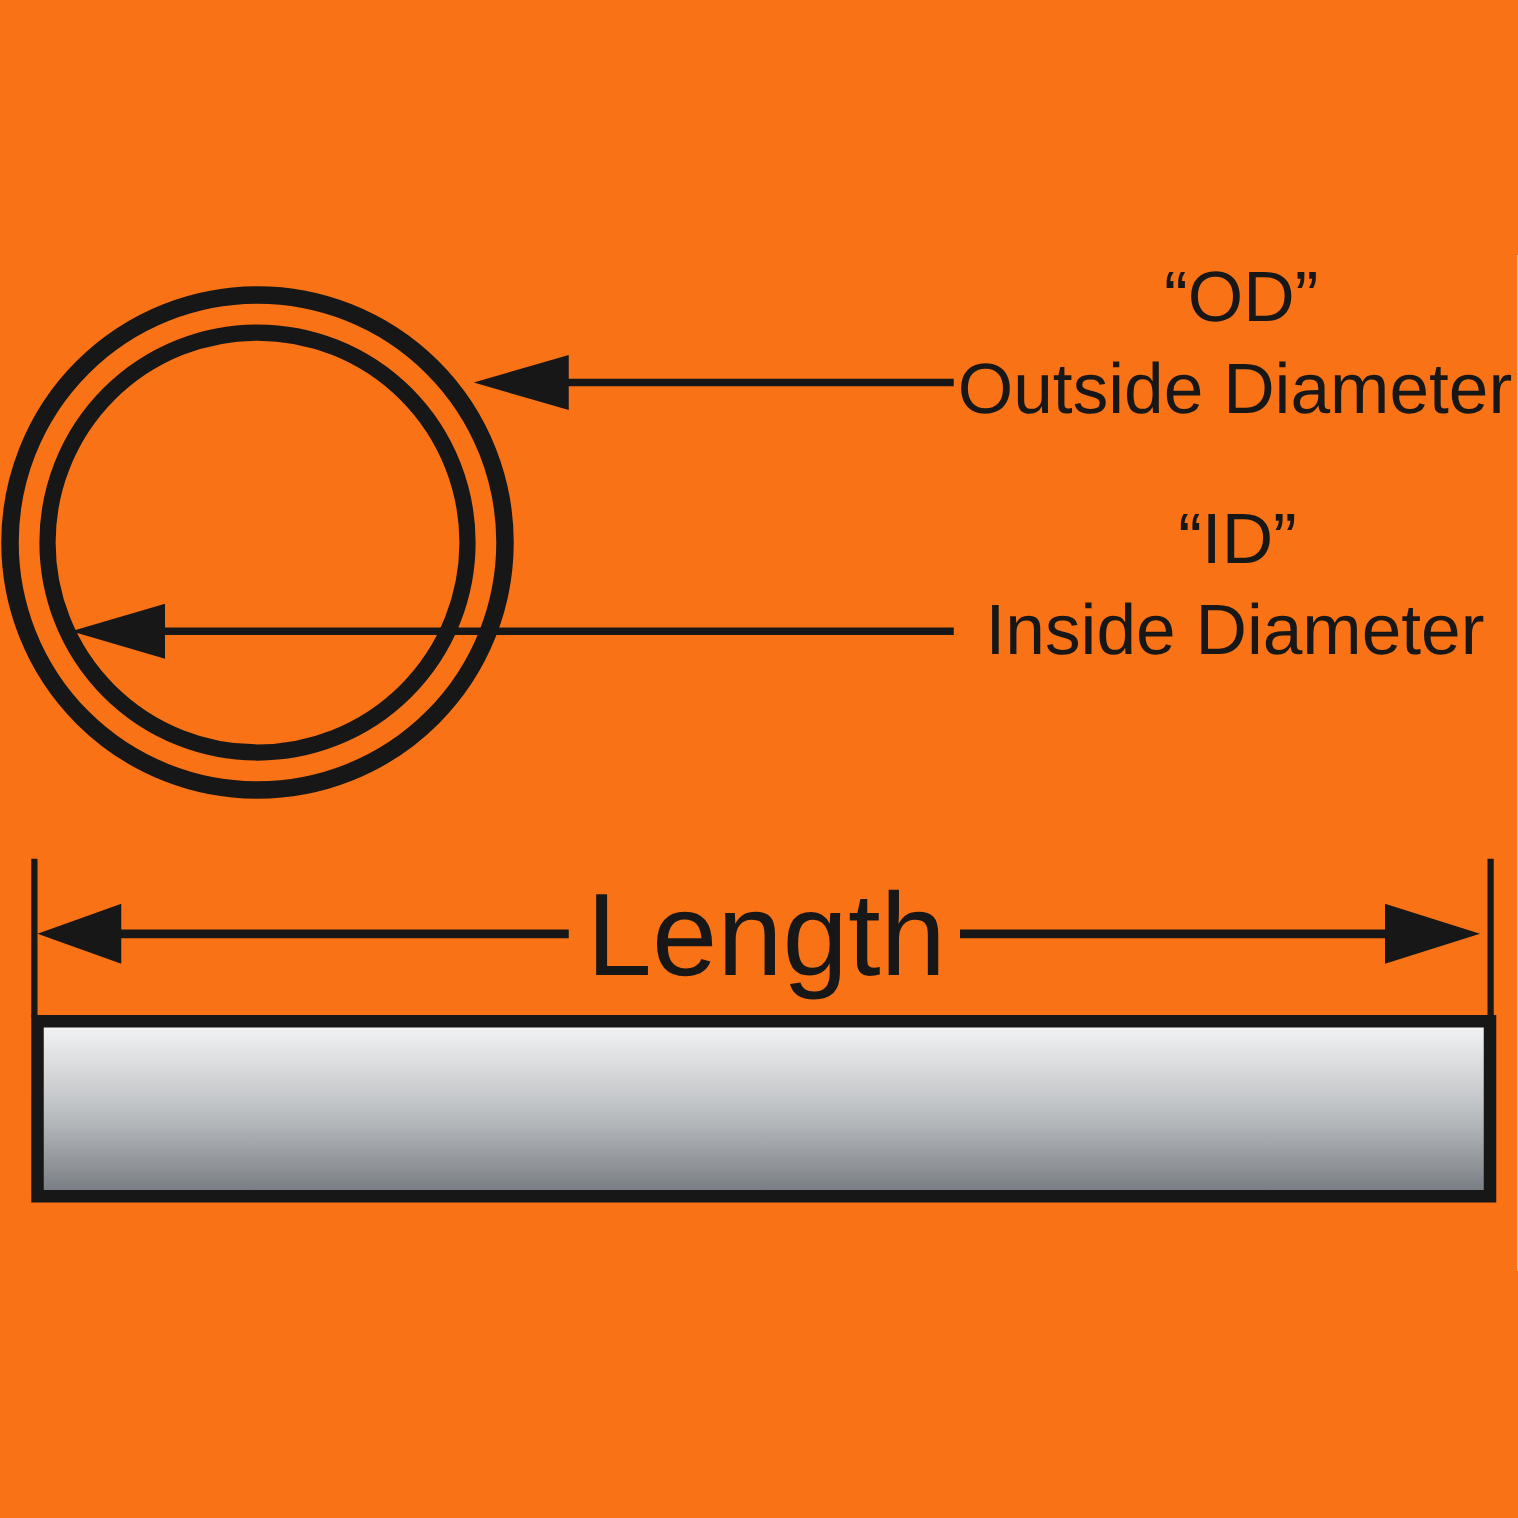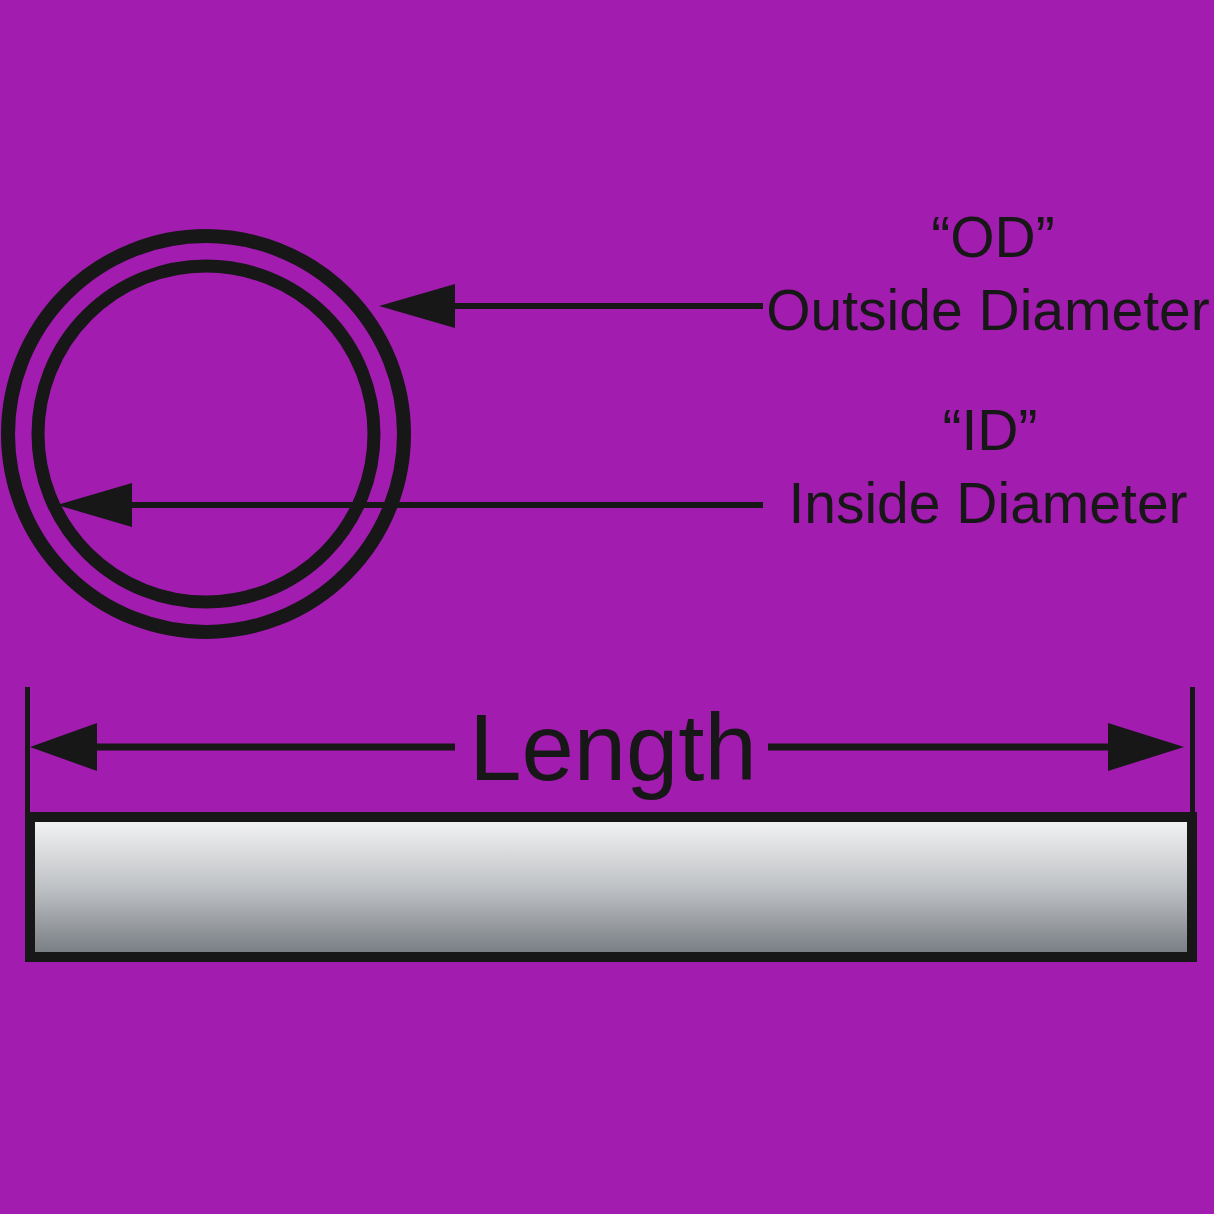--- a/index.html
+++ b/index.html
@@ -4,21 +4,21 @@
 <style>
   html, body {
     margin: 0;
     padding: 0;
     background: #ffffff;
   }
   .stage {
     position: relative;
     width: 1214px;
     height: 1214px;
-    background: #a21caf;
+    background: #f97316;
     overflow: hidden;
     text-align: right;
   }
   svg text {
     font-family: "Liberation Sans", sans-serif;
   }
   .dim-label {
     font-size: 57px;
   }
   .length-label {

